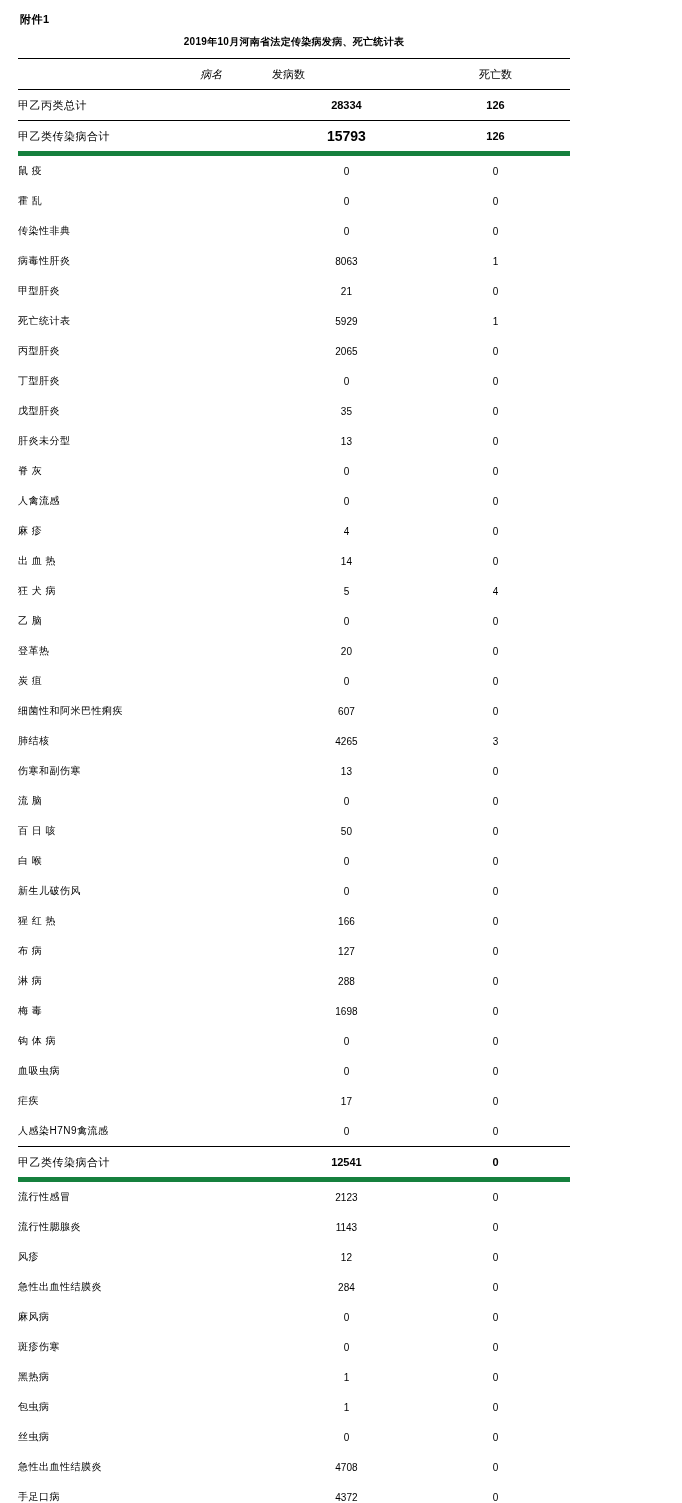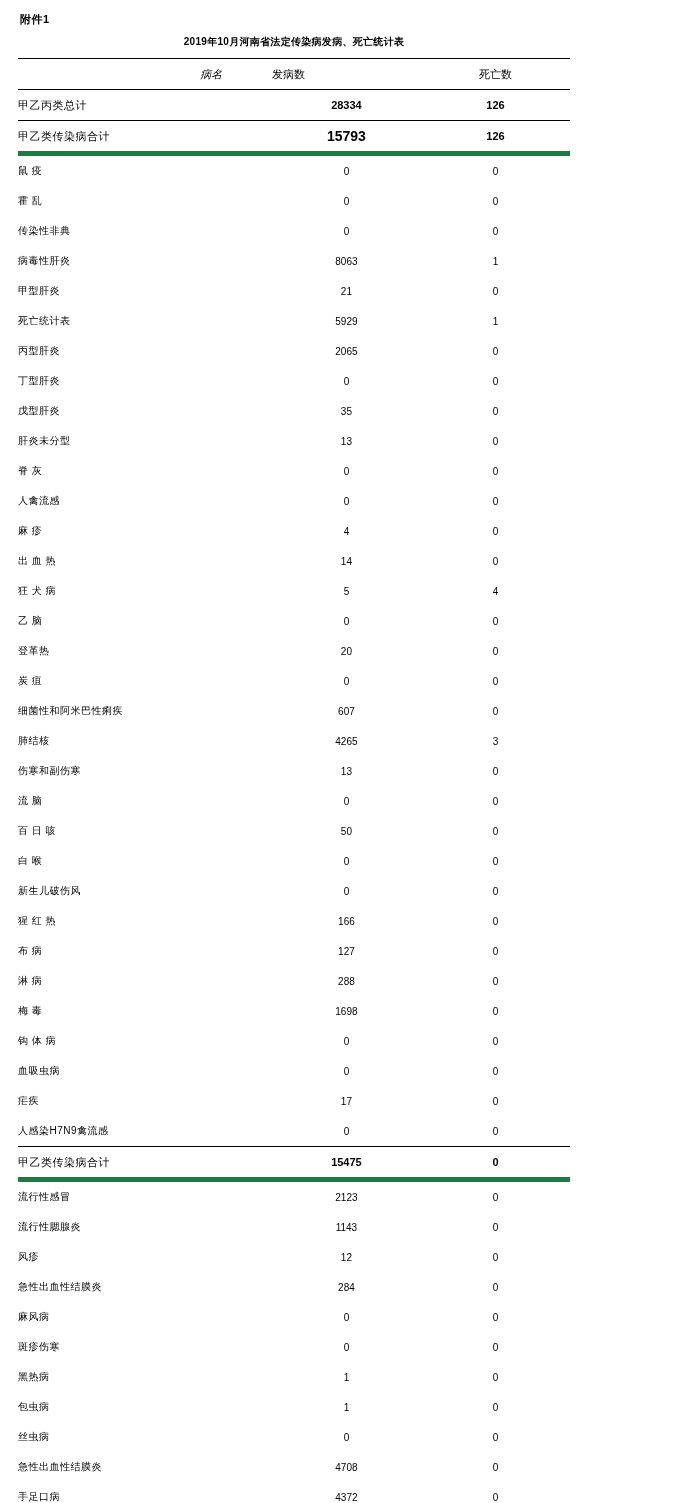--- a/index.html
+++ b/index.html
@@ -274,21 +274,21 @@
           <td class="num">17</td>
           <td class="num">0</td>
         </tr>
         <tr>
           <td class="name lvl2">人感染H7N9禽流感</td>
           <td class="num">0</td>
           <td class="num">0</td>
         </tr>
         <tr class="group-row group-top">
           <td class="name lvl1">甲乙类传染病合计</td>
-          <td class="num" style="font-weight: bold; font-size: 11px;">15475</td>
+          <td class="num" style="font-weight: bold; font-size: 11px;">12541</td>
           <td class="num" style="font-weight: bold; font-size: 11px;">0</td>
         </tr>
         <tr>
           <td class="name lvl2">流行性感冒</td>
           <td class="num">2123</td>
           <td class="num">0</td>
         </tr>
         <tr>
           <td class="name lvl2">流行性腮腺炎</td>
           <td class="num">1143</td>

